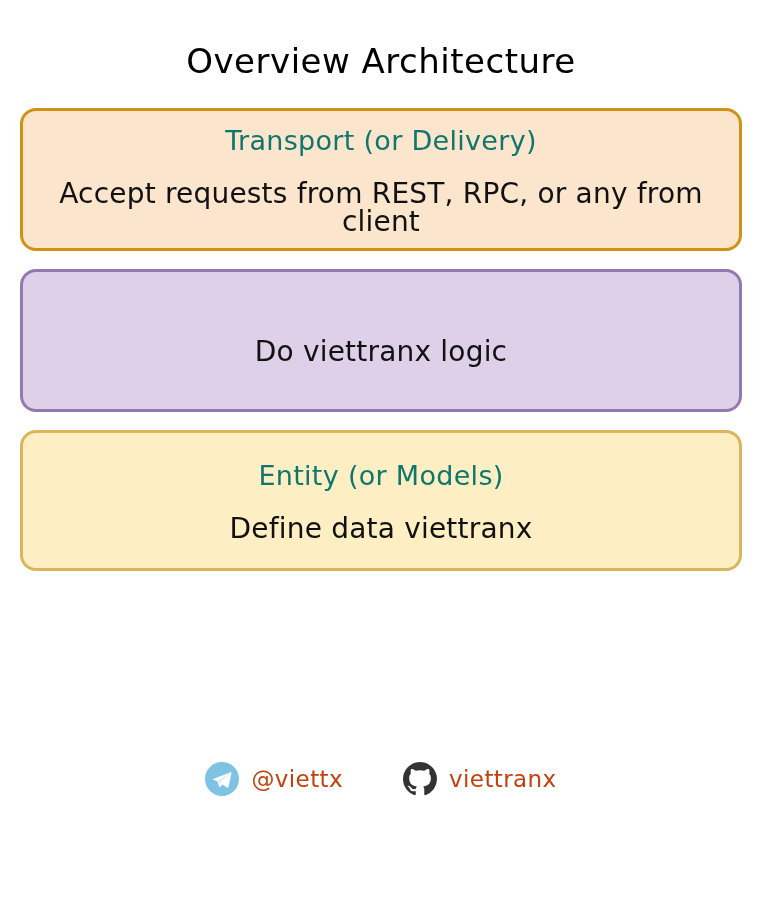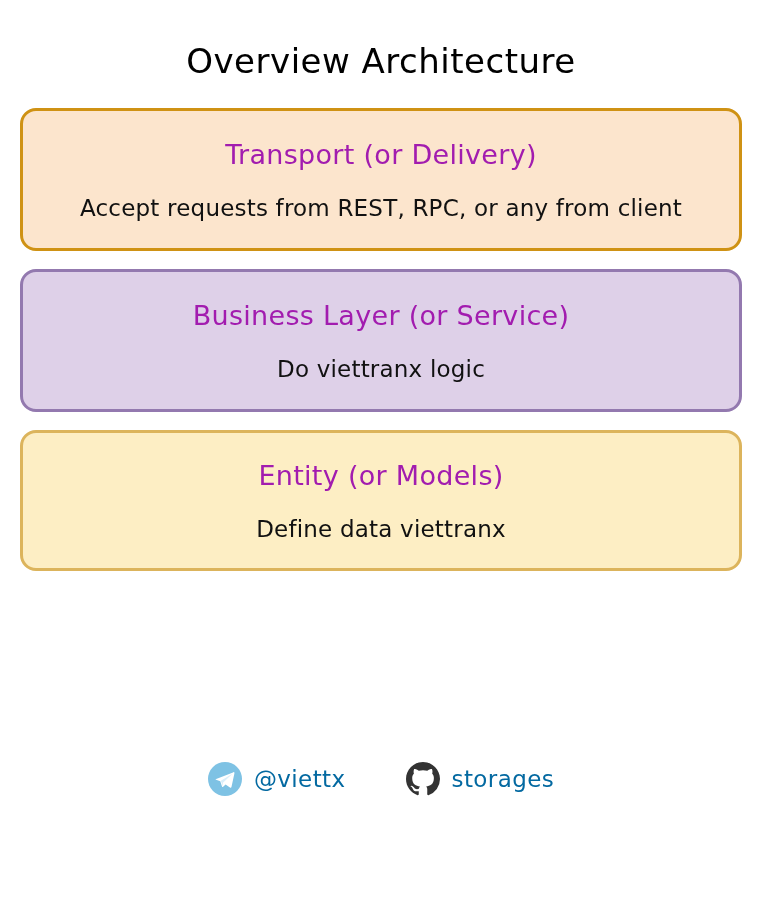--- a/index.html
+++ b/index.html
@@ -61,25 +61,25 @@
 
   .layer + .layer {
     margin-top: 18px;
   }
 
   .layer-title {
     font-size: 27px;
     line-height: 34px;
     font-weight: 400;
     letter-spacing: 0.3px;
-    color: #a21caf;
+    color: #0f766e;
   }
 
   .layer-desc {
-    font-size: 23px;
+    font-size: 28px;
     line-height: 28px;
     font-weight: 400;
     letter-spacing: 0.2px;
     color: #111111;
     margin-top: 22px;
   }
 
   
   .layer-transport  { height: 143px; background: #fce5cd; border-color: #cf9214; }
   .layer-business   { height: 143px; background: #ded0e8; border-color: #9379af; }
@@ -108,41 +108,40 @@
   .social-icon {
     width: 34px;
     height: 34px;
     display: block;
     flex: 0 0 auto;
   }
 
   .social-handle {
     font-size: 23px;
     line-height: 30px;
-    color: #0369a1;
+    color: #c2410c;
     letter-spacing: 0.4px;
     font-family: "DejaVu Sans", sans-serif;
   }
 </style>
 </head>
 <body>
 
 <div class="page">
 
   <div class="title">Overview Architecture</div>
 
   <div class="stack">
 
     <div class="layer layer-transport">
       <div class="layer-title">Transport (or Delivery)</div>
       <div class="layer-desc">Accept requests from REST, RPC,  or any from client</div>
     </div>
 
     <div class="layer layer-business">
-      <div class="layer-title">Business Layer (or Service)</div>
       <div class="layer-desc">Do viettranx logic</div>
     </div>
 
 
     <div class="layer layer-entity">
       <div class="layer-title">Entity (or Models)</div>
       <div class="layer-desc">Define data viettranx</div>
     </div>
 
   </div>
@@ -155,18 +154,18 @@
         <path d="M36.2 14.3 11.6 23.9c-1.1.43-1.08 1.05-.19 1.32l5.93 1.85 2.29 7.02c.28.77.14 1.07.95 1.07.62 0 .9-.29 1.25-.63.22-.22 1.53-1.5 3-2.93l6.16 4.55c1.13.63 1.95.3 2.23-1.05l4.04-19.04c.41-1.65-.63-2.4-1.71-1.91z" fill="#ffffff"></path>
         <path d="M18.2 26.6 32.6 17.5c.72-.44 1.38-.2.84.28L21.1 29.3l-.47 5.05z" fill="#d9eefa"></path>
       </svg>
       <span class="social-handle">@viettx</span>
     </div>
 
     <div class="social">
       <svg class="social-icon" viewBox="0 0 16 16">
         <path fill="#333333" d="M8 0C3.58 0 0 3.58 0 8c0 3.54 2.29 6.53 5.47 7.59.4.07.55-.17.55-.38 0-.19-.01-.82-.01-1.49-2.01.37-2.53-.49-2.69-.94-.09-.23-.48-.94-.82-1.13-.28-.15-.68-.52-.01-.53.63-.01 1.08.58 1.23.82.72 1.21 1.87.87 2.33.66.07-.52.28-.87.51-1.07-1.78-.2-3.64-.89-3.64-3.95 0-.87.31-1.59.82-2.15-.08-.2-.36-1.02.08-2.12 0 0 .67-.21 2.2.82a7.4 7.4 0 0 1 2-.27c.68 0 1.36.09 2 .27 1.53-1.04 2.2-.82 2.2-.82.44 1.1.16 1.92.08 2.12.51.56.82 1.27.82 2.15 0 3.07-1.87 3.75-3.65 3.95.29.25.54.73.54 1.48 0 1.07-.01 1.93-.01 2.2 0 .21.15.46.55.38A8.01 8.01 0 0 0 16 8c0-4.42-3.58-8-8-8z"></path>
       </svg>
-      <span class="social-handle">storages</span>
+      <span class="social-handle">viettranx</span>
     </div>
 
   </div>
 
 </div>
 
 </body></html>

